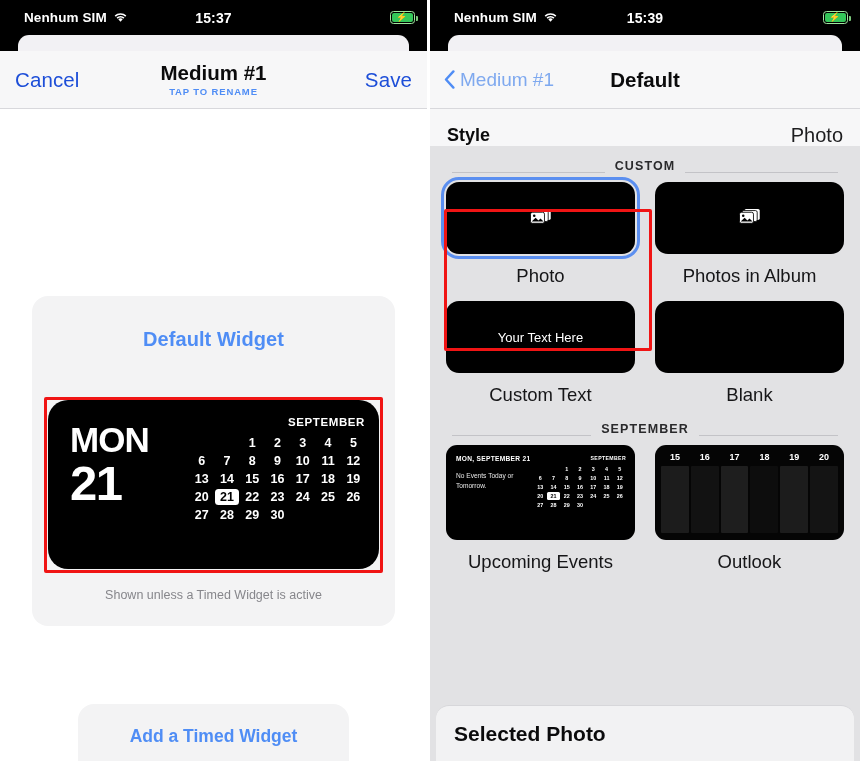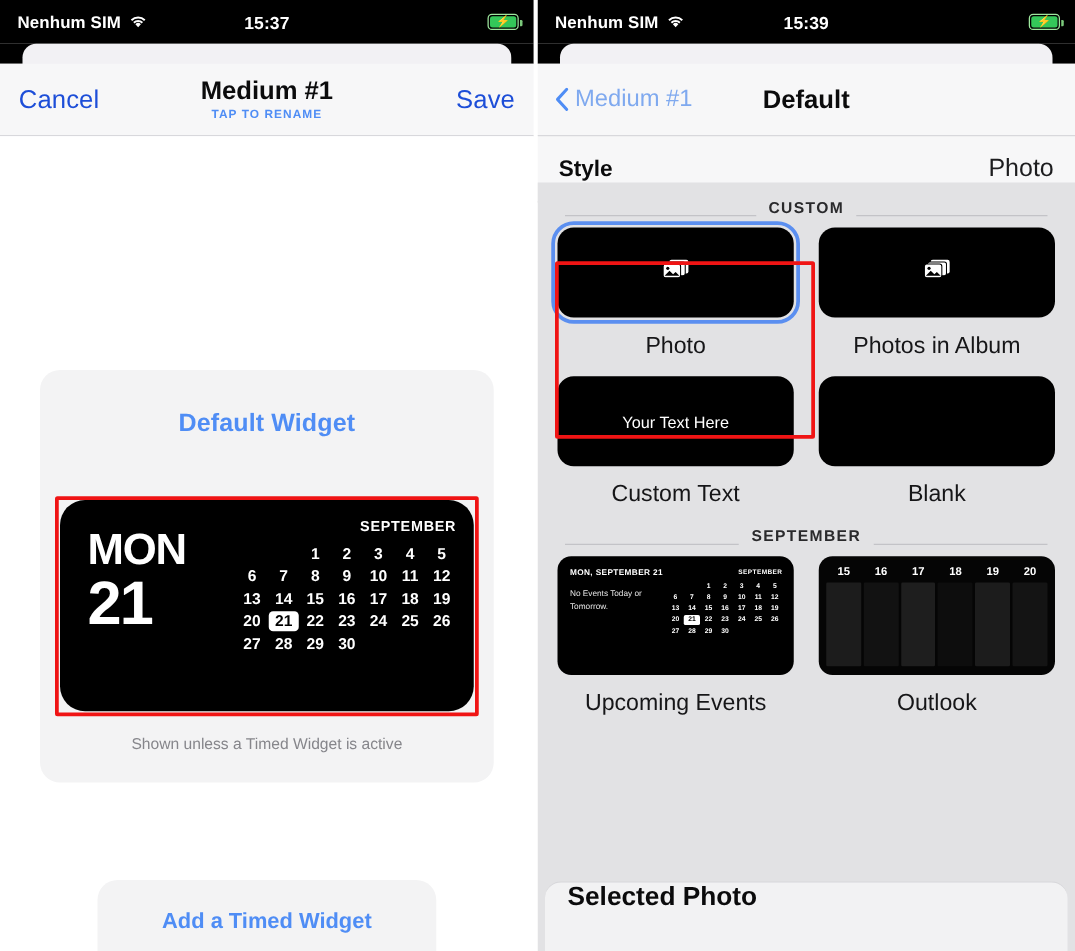--- a/index.html
+++ b/index.html
@@ -15,21 +15,21 @@
   .phone { position:relative; height:761px; overflow:hidden; background:#ffffff; }
   .phone-left  { width:427px; }
   .gutter { width:3px; height:761px; background:#ffffff; }
   .phone-right { width:430px; }
 
   .statusbar {
     height:35px; background:#000; color:#fff;
     display:flex; align-items:center; position:relative;
     font-size:13.5px; font-weight:bold; letter-spacing:.1px;
   }
-  .sb-left { position:absolute; left:14px; display:flex; align-items:center; gap:6px; }
+  .sb-left { position:absolute; left:24px; display:flex; align-items:center; gap:6px; }
   .sb-center { position:absolute; left:0; right:0; text-align:center; font-size:14px; font-weight:bold; }
   .sb-right { position:absolute; right:12px; display:flex; align-items:center; }
   .wifi { width:15px; height:11px; position:relative; display:inline-block; }
   .wifi svg { display:block; }
   .batt { width:25px; height:12.5px; border:1.5px solid #9fe89f; border-radius:3.5px;
           position:relative; display:flex; align-items:center; }
   .batt::after { content:""; position:absolute; right:-3.5px; top:3.5px; width:2px; height:5px;
                  background:#7bc97b; border-radius:0 1px 1px 0; }
   .batt-fill { position:absolute; left:1px; top:1px; bottom:1px; right:1px;
                background:#34c759; border-radius:2px; }
@@ -154,21 +154,21 @@
     display:flex; padding:7px 6px 7px 6px; gap:2px;
   }
   .out-col { flex:1; display:flex; flex-direction:column; align-items:center; }
   .out-num { font-size:9px; font-weight:bold; margin-bottom:4px; }
   .out-bar { width:100%; flex:1; border-radius:1px; }
 
   .sheet-bottom {
     position:absolute; left:6px; right:6px; bottom:0; height:56px;
     background:#f2f2f3; border-radius:13px 13px 0 0;
     border-top:1px solid #d7d7da;
-    display:flex; padding:0 18px;
+    display:flex; align-items:center; padding:0 18px;
   }
   .sheet-bottom .t { font-size:21px; font-weight:bold; color:#0b0b0c; }
 </style>
 </head>
 <body>
 
 <div class="screens">
 
   <div class="phone phone-left">
 

